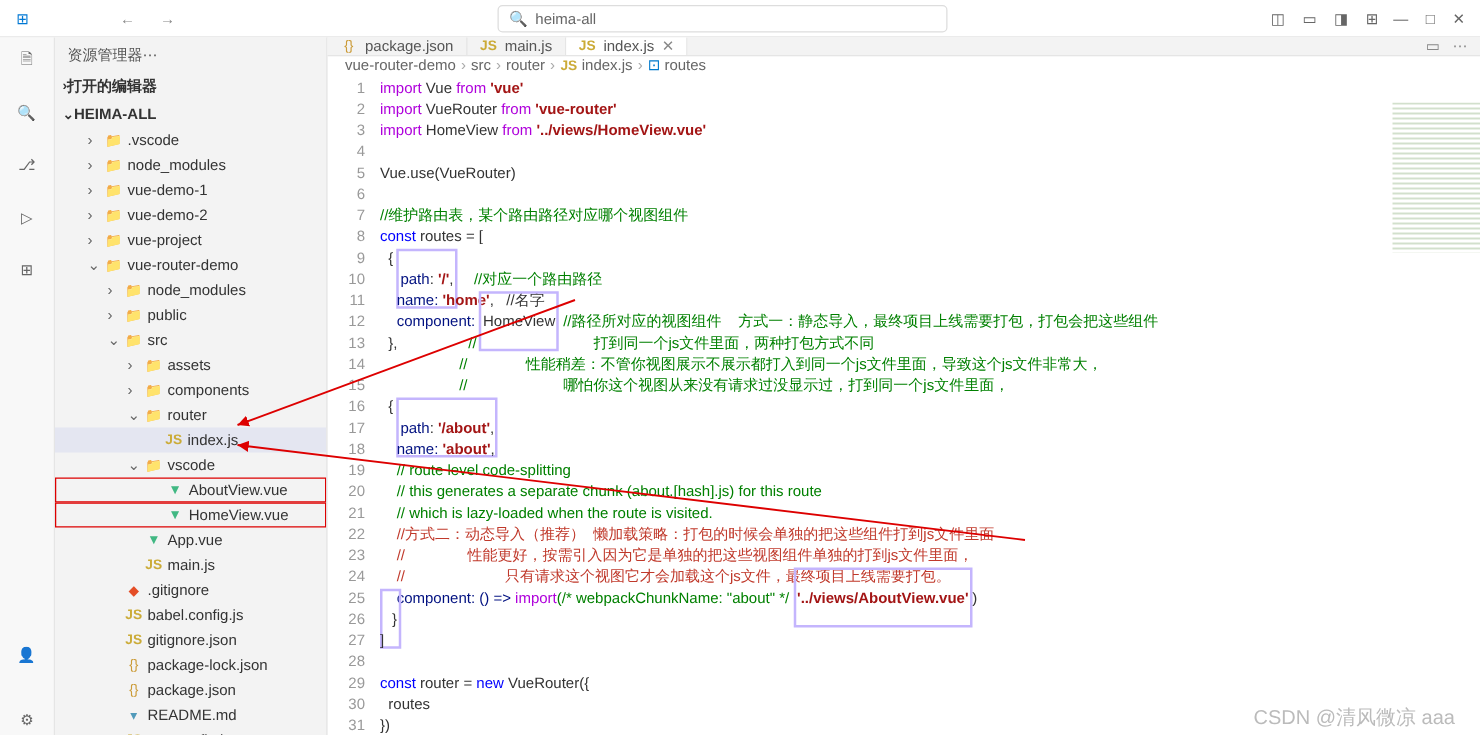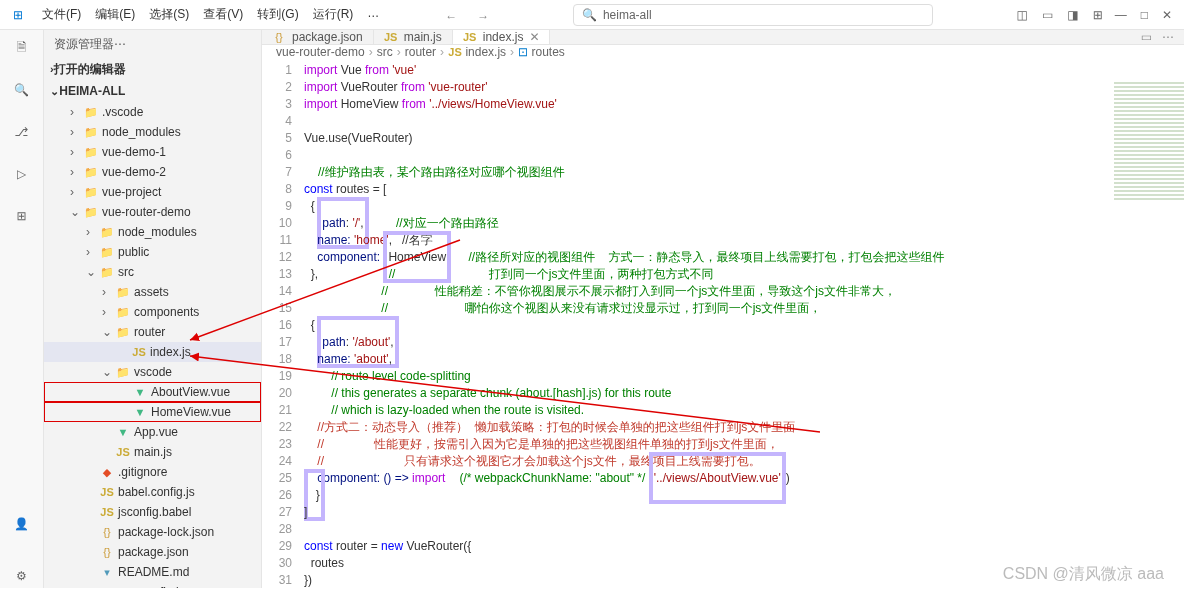--- a/index.html
+++ b/index.html
@@ -38,43 +38,34 @@
 .tab.active { background: #fff; }
 .tab .close { color: #888; }
 .tabs-right { margin-left: auto; display: flex; align-items: center; gap: 10px; padding-right: 10px; color: #888; }
 .breadcrumb { height: 22px; display: flex; align-items: center; padding-left: 14px; gap: 4px; color: #666; font-size: 11px; }
 .breadcrumb .sep { color: #aaa; }
 .editor { flex: 1; display: flex; font-family: Consolas, monospace; font-size: 12px; position: relative; }
 .gutter { width: 42px; text-align: right; color: #999; padding-right: 12px; padding-top: 3px; line-height: 17px; }
 .code { flex: 1; padding-top: 3px; line-height: 17px; white-space: pre; position: relative; }
 .c-kw { color: #af00db; }
 .c-var { color: #0000ff; }
-.c-str { color: #a31515; }
-.c-com { color: #008000; margin-left: 14px; }
+.c-str { color: #a31515; font-weight: bold; }
+.c-com { color: #008000; }
 .c-com2 { color: #c0392b; }
 .c-prop { color: #001080; }
-.hlbox { border: 4px solid #c4b5fd; padding: 15px 1px; }
+.hlbox { border: 2px solid #c4b5fd; padding: 15px 1px; }
 .minimap { position: absolute; right: 0; top: 52px; width: 70px; height: 120px; opacity: 0.3; background: linear-gradient(#6a9955 2px, transparent 2px) 0 0/100% 4px; }
 .watermark { position: absolute; right: 20px; bottom: 6px; color: #bbb; font-size: 16px; }
 svg.arrows { position: absolute; left: 0; top: 0; pointer-events: none; }
 </style>
 </head>
 <body>
 
 <div class="titlebar">
   <div class="logo">⊞</div>
-  <div class="menu" id="menu">
-      <span>文件(F)</span>
-      <span>编辑(E)</span>
-      <span>选择(S)</span>
-      <span>查看(V)</span>
-      <span>转到(G)</span>
-      <span>运行(R)</span>
-      <span>…</span>
-    </div>
   <div class="nav-arrows">
       <span>←</span>
       <span>→</span>
     </div>
   <div class="search">
     <div class="search-box">
         <span>🔍</span>
         <span>heima-all</span>
       </div>
   </div>
@@ -254,21 +245,21 @@
           <span class="indent"></span>
           <span class="chev"></span>
           <span class="ficon js">JS</span>
           <span>babel.config.js</span>
         </div>
         <div class="tree-item">
           <span class="indent"></span>
           <span class="indent"></span>
           <span class="chev"></span>
           <span class="ficon js">JS</span>
-          <span>jsconfig.babel</span>
+          <span>gitignore.json</span>
         </div>
         <div class="tree-item">
           <span class="indent"></span>
           <span class="indent"></span>
           <span class="chev"></span>
           <span class="ficon json">{}</span>
           <span>package-lock.json</span>
         </div>
         <div class="tree-item">
           <span class="indent"></span>

